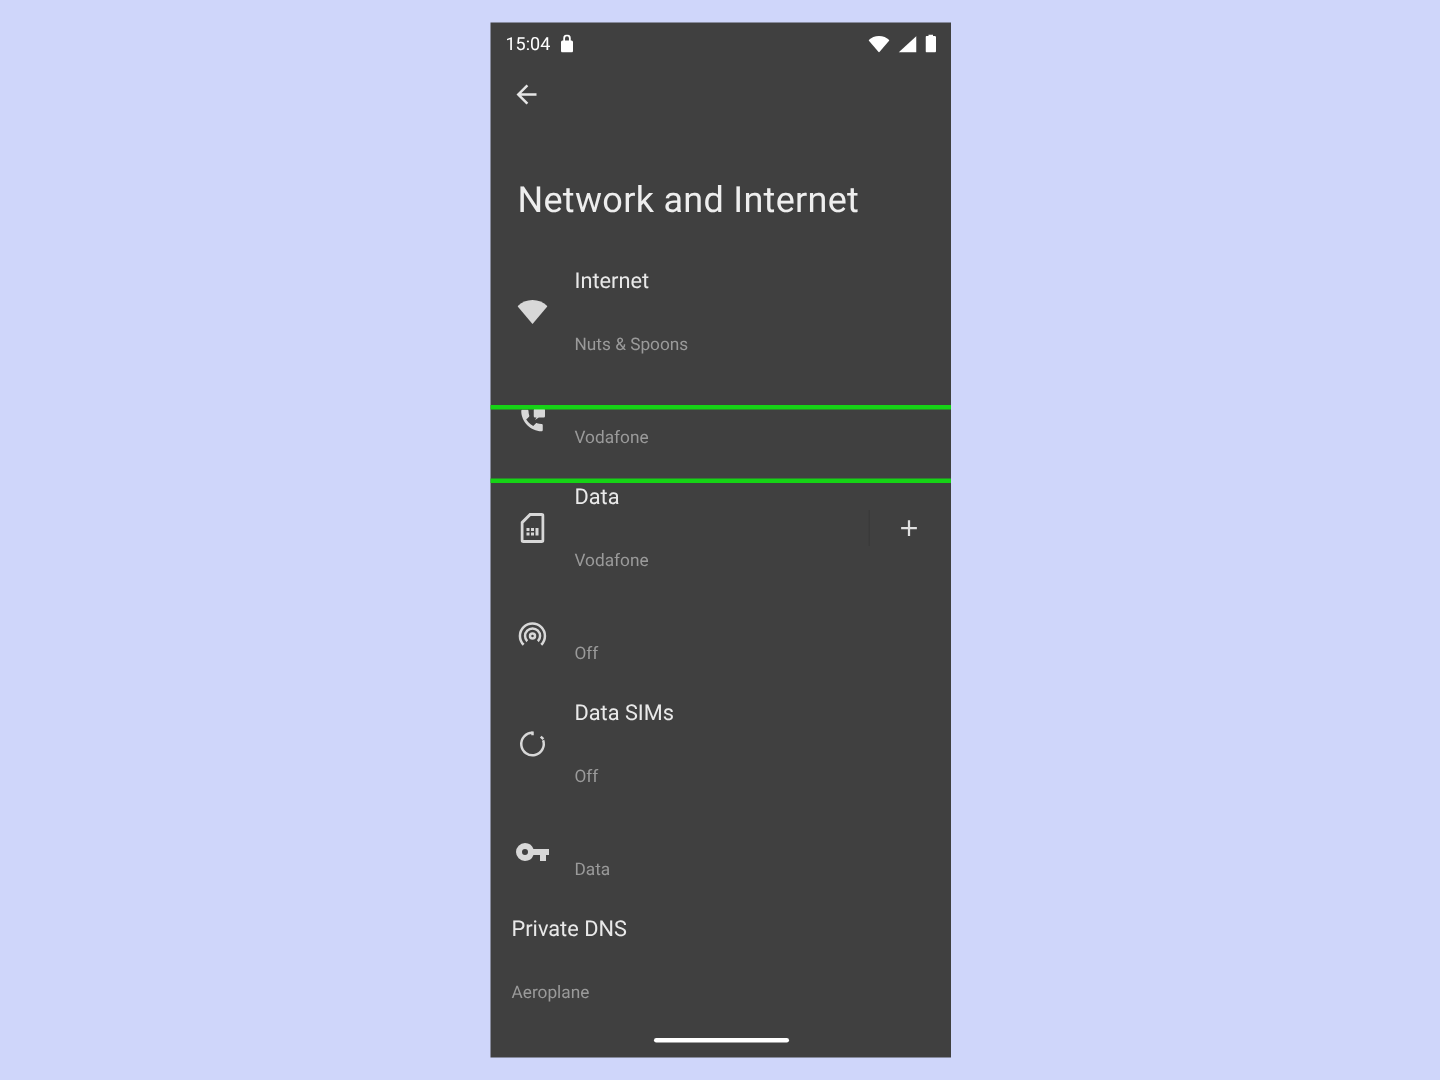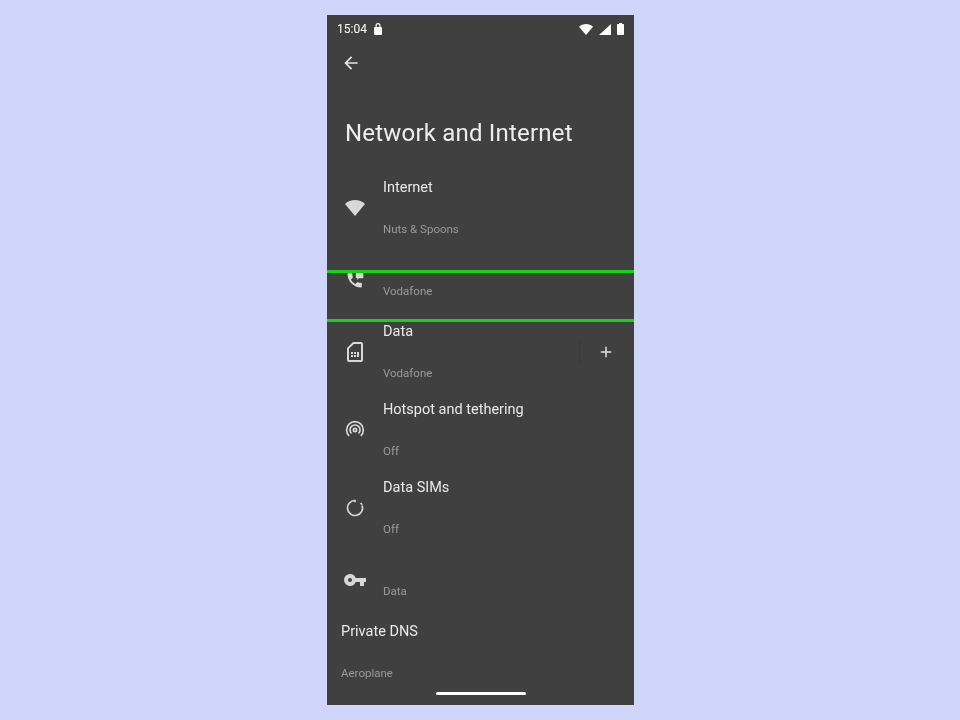--- a/index.html
+++ b/index.html
@@ -132,21 +132,20 @@
 
       <div class="item">
         <span class="icon-slot">
             <span class="ic">
           <svg width="20" height="20" viewBox="0 0 24 24">
                 <path fill="none" stroke="currentColor" stroke-width="2" d="M12 14a2 2 0 1 0 0-4 2 2 0 0 0 0 4zM7.8 16.2a6 6 0 1 1 8.5 0M4.9 19a10 10 0 1 1 14.1 0"></path>
               </svg>
         </span>
           </span>
         <span class="texts">
-          <span class="title">Hotspot and tethering</span>
           <span class="sub">Off</span>
         </span>
       </div>
 
       <div class="item">
         <span class="icon-slot">
             <span class="ic">
           <svg width="20" height="20" viewBox="0 0 24 24">
                 <path fill="none" stroke="currentColor" stroke-width="2" d="M12 3a9 9 0 1 0 8.5 6M12 3v0"></path>
                 <path d="M13 2h-2v3h2V2zm6.3 3.3-1.4 1.4 2.1 2.1 1.4-1.4-2.1-2.1z"></path>

